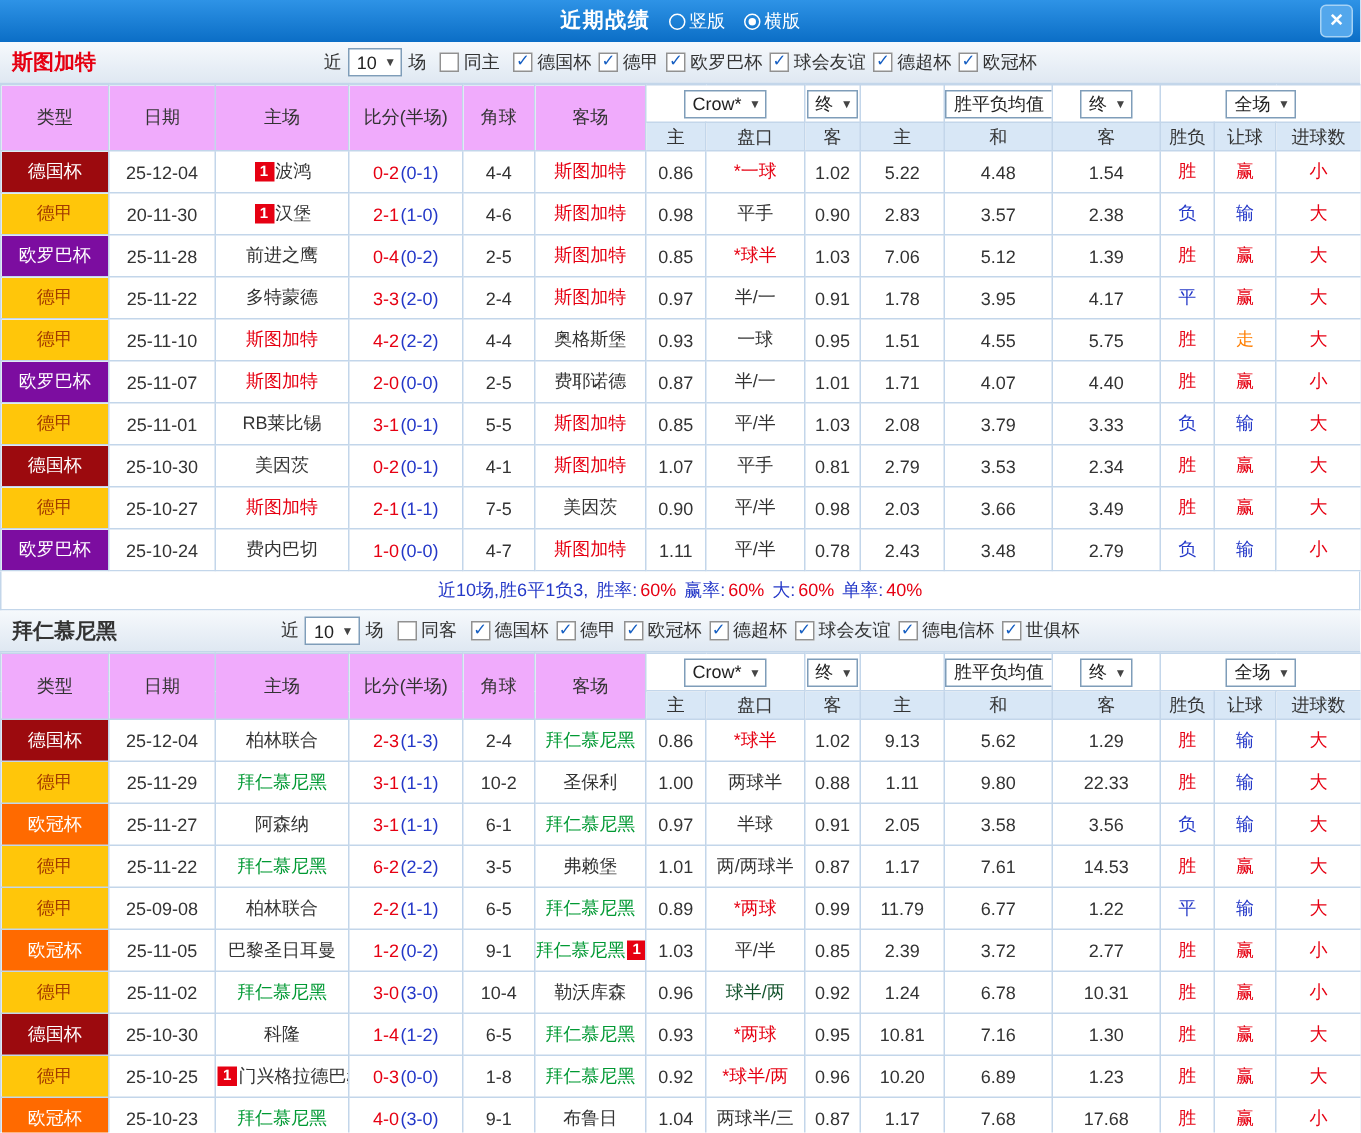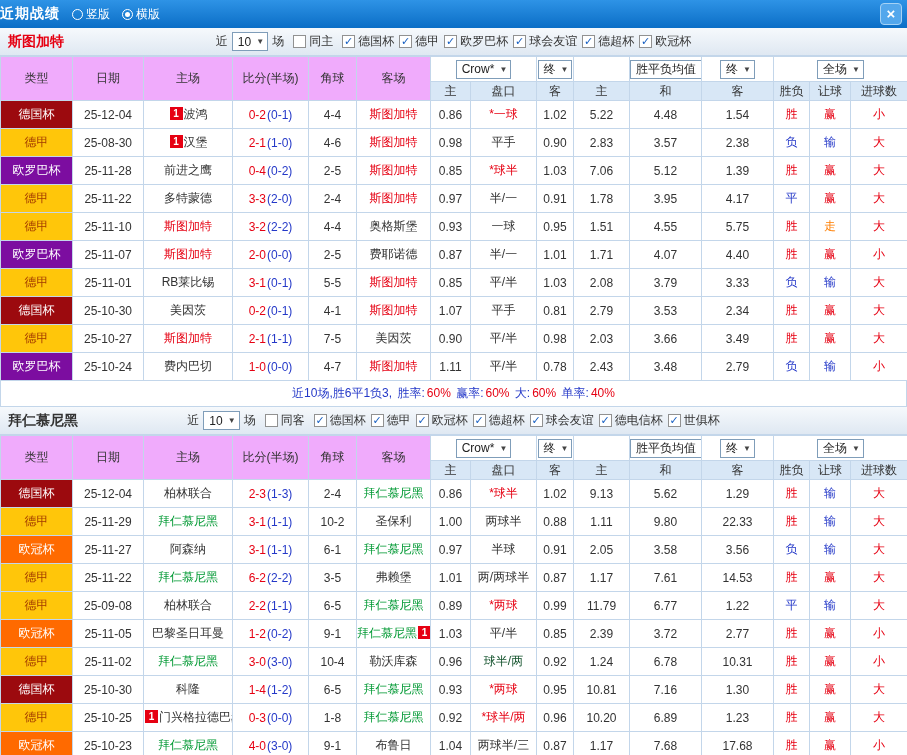--- a/index.html
+++ b/index.html
@@ -5,21 +5,21 @@
   * { box-sizing: border-box; }
   html,body { margin:0; padding:0; }
   body {
     width:907px; height:755px; overflow:hidden; background:#fff;
     font-family:"Liberation Sans","DejaVu Sans",sans-serif;
   }
   
   .titlebar {
     height:28px; position:relative;
     background:linear-gradient(180deg,#2e93e6 0%,#0b6ec6 100%);
-    display:flex; align-items:center; 
+    display:flex; align-items:center; justify-content:center;
   }
   .title { color:#fff; font-size:14px; font-weight:bold; margin-right:12px; letter-spacing:1px; }
   .radio-group { display:inline-flex; align-items:center; gap:12px; }
   .radio { display:inline-flex; align-items:center; gap:3px; color:#fff; font-size:12px; cursor:pointer; }
   .radio-circle { width:11px; height:11px; border:1px solid #fff; border-radius:50%;
     display:inline-flex; align-items:center; justify-content:center; }
   .radio-circle.on::after { content:''; width:5px; height:5px; border-radius:50%; background:#fff; }
   .close-btn {
     position:absolute; right:5px; top:3px; width:22px; height:22px; line-height:19px;
     text-align:center; background:#53a7ec; border:1px solid #a5d2f5; border-radius:4px;
@@ -192,21 +192,21 @@
     <td class="odds">5.22</td>
     <td class="odds">4.48</td>
     <td class="odds">1.54</td>
     <td class="res" style="color: rgb(230, 0, 18);">胜</td>
     <td class="res" style="color: rgb(230, 0, 18);">赢</td>
     <td class="res" style="color: rgb(230, 0, 18);">小</td>
   </tr>
 
   <tr class="mrow">
     <td class="league" style="background: rgb(255, 198, 10); color: rgb(163, 59, 0);">德甲</td>
-    <td class="date">25-08-30</td>
+    <td class="date">20-11-30</td>
     <td class="team home"><span class="badge">1</span><span class="tname">汉堡</span></td>
     <td class="score"><span class="ft">2-1</span><span class="ht">(1-0)</span></td>
     <td class="corner">4-6</td>
     <td class="team away"><span class="tname" style="color: rgb(230, 0, 18);">斯图加特</span></td>
     <td class="odds">0.98</td>
     <td class="hcp" style="color: rgb(51, 51, 51);">平手</td>
     <td class="odds">0.90</td>
     <td class="odds">2.83</td>
     <td class="odds">3.57</td>
     <td class="odds">2.38</td>
@@ -248,21 +248,21 @@
     <td class="odds">4.17</td>
     <td class="res" style="color: rgb(36, 56, 200);">平</td>
     <td class="res" style="color: rgb(230, 0, 18);">赢</td>
     <td class="res" style="color: rgb(230, 0, 18);">大</td>
   </tr>
 
   <tr class="mrow">
     <td class="league" style="background: rgb(255, 198, 10); color: rgb(163, 59, 0);">德甲</td>
     <td class="date">25-11-10</td>
     <td class="team home"><span class="tname" style="color: rgb(230, 0, 18);">斯图加特</span></td>
-    <td class="score"><span class="ft">3-2</span><span class="ht">(2-2)</span></td>
+    <td class="score"><span class="ft">4-2</span><span class="ht">(2-2)</span></td>
     <td class="corner">4-4</td>
     <td class="team away"><span class="tname">奥格斯堡</span></td>
     <td class="odds">0.93</td>
     <td class="hcp" style="color: rgb(51, 51, 51);">一球</td>
     <td class="odds">0.95</td>
     <td class="odds">1.51</td>
     <td class="odds">4.55</td>
     <td class="odds">5.75</td>
     <td class="res" style="color: rgb(230, 0, 18);">胜</td>
     <td class="res" style="color: rgb(255, 126, 0);">走</td>

